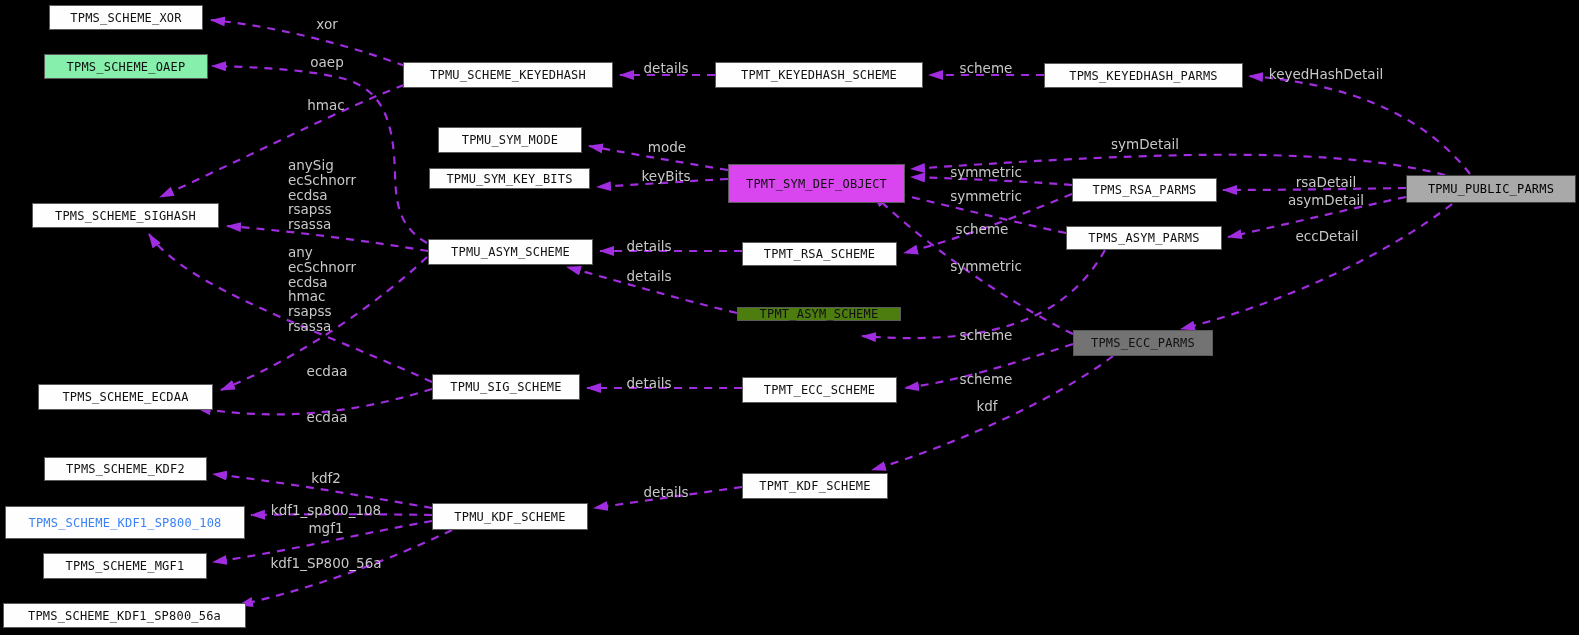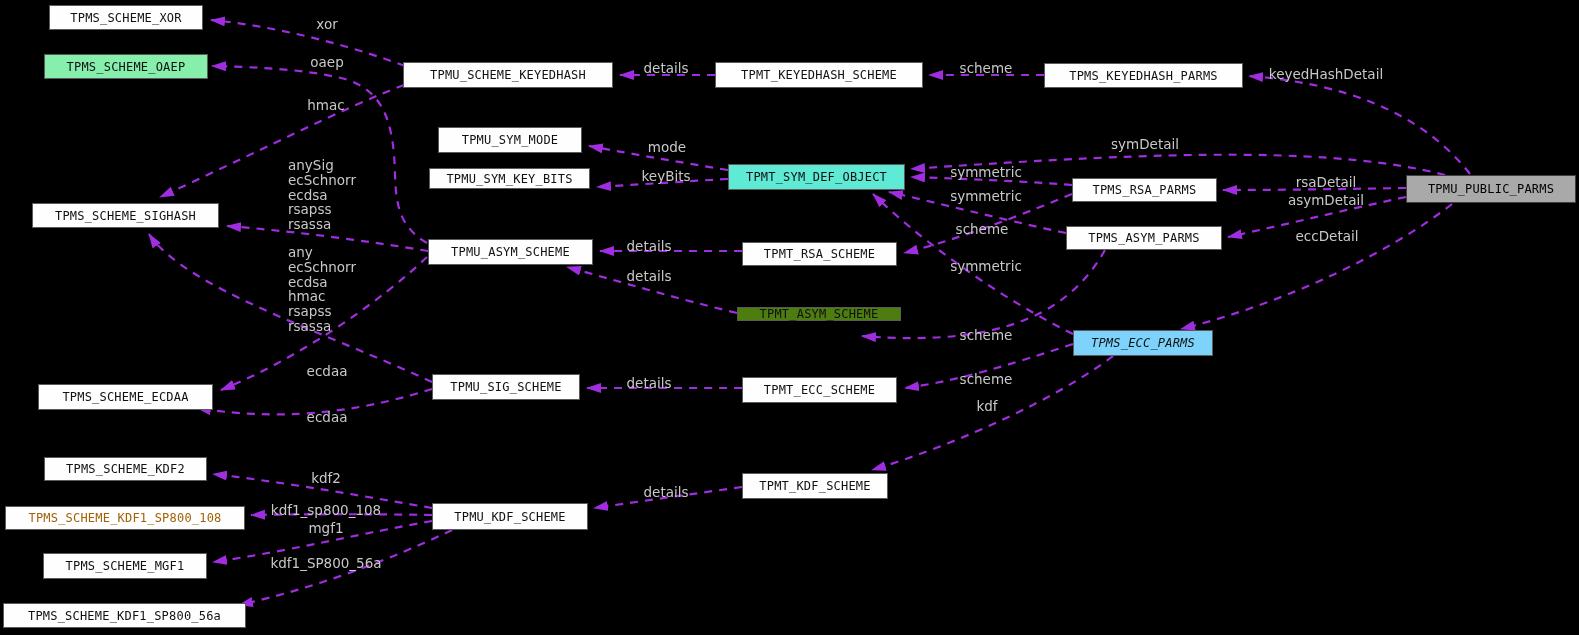--- a/index.html
+++ b/index.html
@@ -114,34 +114,34 @@
       <div class="edge-label" style="left: 1326px; top: 182px; color: rgb(200, 200, 200);">rsaDetail</div>
       <div class="edge-label" style="left: 1326px; top: 200px; color: rgb(200, 200, 200);">asymDetail</div>
       <div class="edge-label" style="left: 1327px; top: 236px; color: rgb(200, 200, 200);">eccDetail</div>
     </div>
   <div id="node-layer">
       <div class="node" style="left: 49px; top: 5px; width: 154px; height: 25px; background: rgb(254, 254, 254); border: 1.5px solid rgb(90, 90, 90); color: rgb(17, 17, 17);">TPMS_SCHEME_XOR</div>
       <div class="node" style="left: 44px; top: 54px; width: 164px; height: 25px; background: #86efac; border: 1.5px solid rgb(90, 90, 90); color: rgb(17, 17, 17);">TPMS_SCHEME_OAEP</div>
       <div class="node" style="left: 32px; top: 203px; width: 187px; height: 25px; background: rgb(254, 254, 254); border: 1.5px solid rgb(90, 90, 90); color: rgb(17, 17, 17);">TPMS_SCHEME_SIGHASH</div>
       <div class="node" style="left: 38px; top: 384px; width: 175px; height: 26px; background: rgb(254, 254, 254); border: 1.5px solid rgb(90, 90, 90); color: rgb(17, 17, 17);">TPMS_SCHEME_ECDAA</div>
       <div class="node" style="left: 44px; top: 457px; width: 163px; height: 24px; background: rgb(254, 254, 254); border: 1.5px solid rgb(90, 90, 90); color: rgb(17, 17, 17);">TPMS_SCHEME_KDF2</div>
-      <div class="node" style="left: 5px; top: 506px; width: 240px; height: 24px; background: rgb(254, 254, 254); border: 1.5px solid rgb(90, 90, 90); color: #a16207;">TPMS_SCHEME_KDF1_SP800_108</div>
+      <div class="node" style="left: 5px; top: 506px; width: 240px; height: 33px; background: rgb(254, 254, 254); border: 1.5px solid rgb(90, 90, 90); color: #3b82f6;">TPMS_SCHEME_KDF1_SP800_108</div>
       <div class="node" style="left: 43px; top: 553px; width: 164px; height: 26px; background: rgb(254, 254, 254); border: 1.5px solid rgb(90, 90, 90); color: rgb(17, 17, 17);">TPMS_SCHEME_MGF1</div>
       <div class="node" style="left: 3px; top: 603px; width: 243px; height: 25px; background: rgb(254, 254, 254); border: 1.5px solid rgb(90, 90, 90); color: rgb(17, 17, 17);">TPMS_SCHEME_KDF1_SP800_56a</div>
       <div class="node" style="left: 403px; top: 62px; width: 210px; height: 26px; background: rgb(254, 254, 254); border: 1.5px solid rgb(90, 90, 90); color: rgb(17, 17, 17);">TPMU_SCHEME_KEYEDHASH</div>
       <div class="node" style="left: 438px; top: 127px; width: 144px; height: 26px; background: rgb(254, 254, 254); border: 1.5px solid rgb(90, 90, 90); color: rgb(17, 17, 17); text-align: center;">TPMU_SYM_MODE</div>
       <div class="node" style="left: 429px; top: 168px; width: 161px; height: 21px; background: rgb(254, 254, 254); border: 1.5px solid rgb(90, 90, 90); color: rgb(17, 17, 17);">TPMU_SYM_KEY_BITS</div>
       <div class="node" style="left: 428px; top: 239px; width: 165px; height: 26px; background: rgb(254, 254, 254); border: 1.5px solid rgb(90, 90, 90); color: rgb(17, 17, 17);">TPMU_ASYM_SCHEME</div>
       <div class="node" style="left: 432px; top: 374px; width: 148px; height: 26px; background: rgb(254, 254, 254); border: 1.5px solid rgb(90, 90, 90); color: rgb(17, 17, 17);">TPMU_SIG_SCHEME</div>
       <div class="node" style="left: 432px; top: 503px; width: 156px; height: 27px; background: rgb(254, 254, 254); border: 1.5px solid rgb(90, 90, 90); color: rgb(17, 17, 17);">TPMU_KDF_SCHEME</div>
       <div class="node" style="left: 715px; top: 62px; width: 208px; height: 26px; background: rgb(254, 254, 254); border: 1.5px solid rgb(90, 90, 90); color: rgb(17, 17, 17);">TPMT_KEYEDHASH_SCHEME</div>
-      <div class="node" style="left: 728px; top: 164px; width: 177px; height: 26px; background: #5eead4; border: 1.5px solid rgb(90, 90, 90); color: rgb(17, 17, 17);">TPMT_SYM_DEF_OBJECT</div>
+      <div class="node" style="left: 728px; top: 164px; width: 177px; height: 39px; background: #d946ef; border: 1.5px solid rgb(90, 90, 90); color: rgb(17, 17, 17);">TPMT_SYM_DEF_OBJECT</div>
       <div class="node" style="left: 742px; top: 242px; width: 155px; height: 24px; background: rgb(254, 254, 254); border: 1.5px solid rgb(90, 90, 90); color: rgb(17, 17, 17);">TPMT_RSA_SCHEME</div>
       <div class="node" style="left: 737px; top: 307px; width: 164px; height: 14px; background: #4d7c0f; border: 1.5px solid rgb(90, 90, 90); color: rgb(17, 17, 17);">TPMT_ASYM_SCHEME</div>
       <div class="node" style="left: 742px; top: 377px; width: 155px; height: 26px; background: rgb(254, 254, 254); border: 1.5px solid rgb(90, 90, 90); color: rgb(17, 17, 17);">TPMT_ECC_SCHEME</div>
       <div class="node" style="left: 742px; top: 473px; width: 146px; height: 26px; background: rgb(254, 254, 254); border: 1.5px solid rgb(90, 90, 90); color: rgb(17, 17, 17);">TPMT_KDF_SCHEME</div>
       <div class="node" style="left: 1044px; top: 63px; width: 199px; height: 25px; background: rgb(254, 254, 254); border: 1.5px solid rgb(90, 90, 90); color: rgb(17, 17, 17);">TPMS_KEYEDHASH_PARMS</div>
       <div class="node" style="left: 1072px; top: 178px; width: 145px; height: 24px; background: rgb(254, 254, 254); border: 1.5px solid rgb(90, 90, 90); color: rgb(17, 17, 17);">TPMS_RSA_PARMS</div>
       <div class="node" style="left: 1066px; top: 226px; width: 156px; height: 24px; background: rgb(254, 254, 254); border: 1.5px solid rgb(90, 90, 90); color: rgb(17, 17, 17);">TPMS_ASYM_PARMS</div>
-      <div class="node" style="left: 1073px; top: 330px; width: 140px; height: 26px; background: #7dd3fc; border: 1.5px solid rgb(90, 90, 90); color: rgb(17, 17, 17); font-style: italic;">TPMS_ECC_PARMS</div>
+      <div class="node" style="left: 1073px; top: 330px; width: 140px; height: 26px; background: #737373; border: 1.5px solid rgb(90, 90, 90); color: rgb(17, 17, 17);">TPMS_ECC_PARMS</div>
       <div class="node" style="left: 1406px; top: 175px; width: 170px; height: 28px; background: rgb(169, 169, 169); border: 1.5px solid rgb(63, 63, 63); color: rgb(0, 0, 0);">TPMU_PUBLIC_PARMS</div>
     </div>
 </div>
 
 </body></html>

